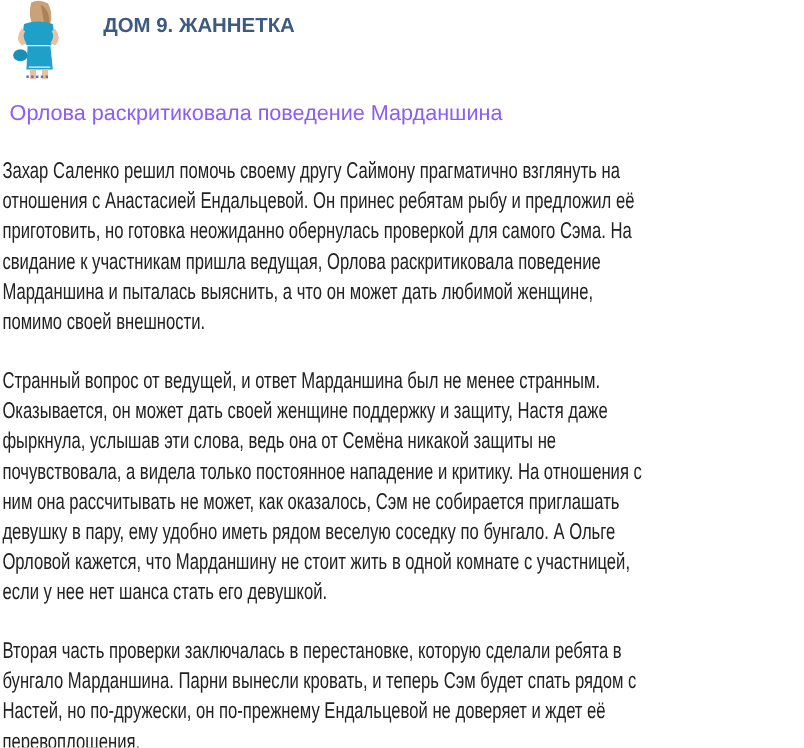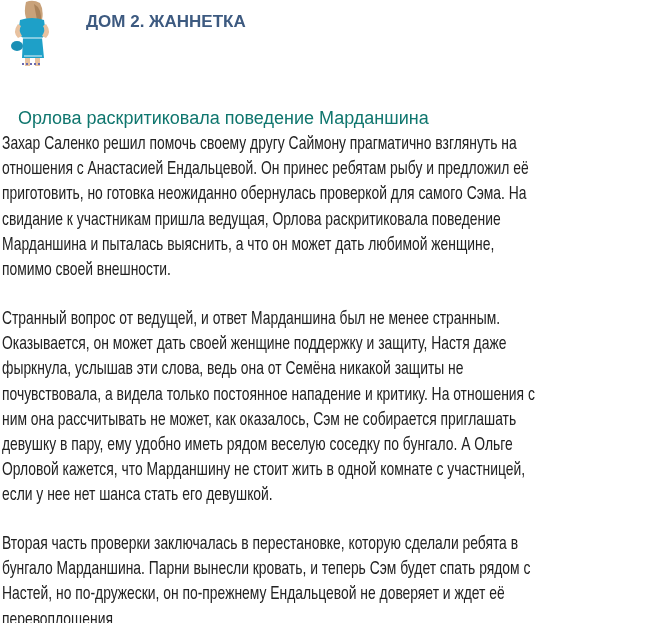--- a/index.html
+++ b/index.html
@@ -2,22 +2,22 @@
 <html><head>
 <meta charset="utf-8">
 <style>
   html, body { margin: 0; padding: 0; background: #ffffff; }
   body { width: 670px; height: 623px; overflow: hidden; position: relative;
          font-family: "Liberation Sans", sans-serif; color: #222222; }
   .header { position: absolute; left: 0; top: 0; width: 670px; height: 72px; }
   .avatar { position: absolute; left: 8px; top: 0; width: 48px; height: 70px; }
   .group-name { position: absolute; left: 86px; top: 12px; font-size: 17px; font-weight: bold;
                 color: #3d5a80; letter-spacing: 0; white-space: nowrap; }
-  .post-title { position: absolute; left: 18px; top: 84px; font-size: 18px; color: #0f766e;
-                white-space: nowrap; margin-top: 24px; }
+  .post-title { position: absolute; left: 8px; top: 84px; font-size: 18px; color: #8b5cf6;
+                white-space: nowrap; }
   .para { position: absolute; left: 2px; width: 900px; font-size: 19px; line-height: 25.2px;
           color: #222; transform-origin: 0 0; transform: scaleX(0.73); }
   .para .ln { display: block; white-space: nowrap; }
 </style>
 </head>
 <body>
 
 <div class="header">
   <div class="avatar">
     <svg width="48" height="70" viewBox="0 0 48 70">
@@ -32,21 +32,21 @@
       <path d="M10 24 Q4 32 10 38 L14 36 Q10 30 13 26 Z" fill="#e8c2a0"></path>
       <path d="M38 24 Q44 32 38 38 L34 36 Q38 30 35 26 Z" fill="#e8c2a0"></path>
 
       <ellipse cx="9" cy="46" rx="6" ry="5" fill="#1a8fb5"></ellipse>
 
       <rect x="17" y="58" width="5" height="8" fill="#e8c2a0"></rect>
       <rect x="27" y="58" width="5" height="8" fill="#e8c2a0"></rect>
       <path d="M14 64 L34 64" stroke="#6b6bb0" stroke-width="2" stroke-dasharray="2 2"></path>
     </svg>
   </div>
-  <div class="group-name">ДОМ 2. ЖАННЕТКА</div>
+  <div class="group-name">ДОМ 9. ЖАННЕТКА</div>
 </div>
 
 <div class="post-title">Орлова раскритиковала поведение Марданшина</div>
 
 <div class="para" style="top:130px">
   <span class="ln">Захар Саленко решил помочь своему другу Саймону прагматично взглянуть на</span>
   <span class="ln">отношения с Анастасией Ендальцевой. Он принес ребятам рыбу и предложил её</span>
   <span class="ln">приготовить, но готовка неожиданно обернулась проверкой для самого Сэма. На</span>
   <span class="ln">свидание к участникам пришла ведущая, Орлова раскритиковала поведение</span>
   <span class="ln">Марданшина и пыталась выяснить, а что он может дать любимой женщине,</span>

